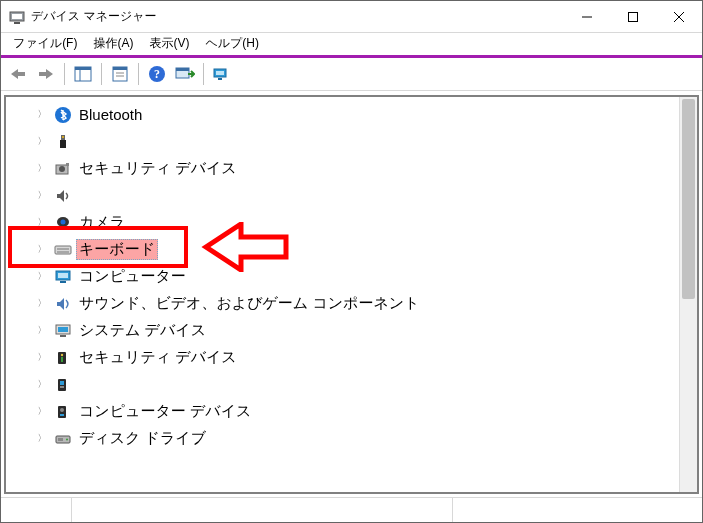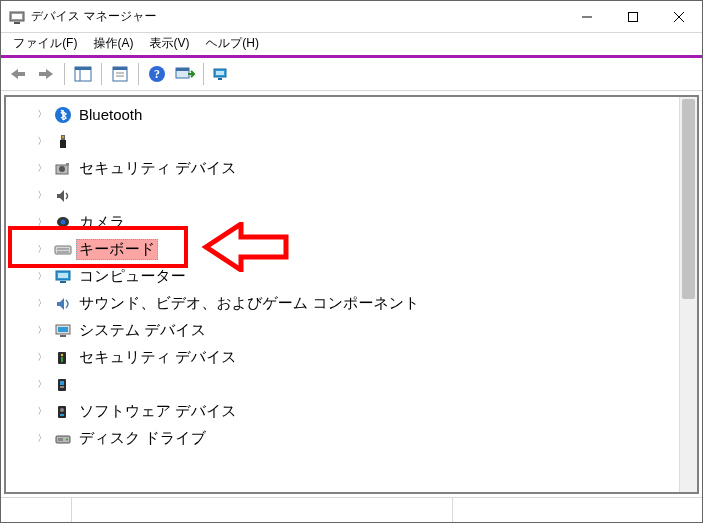--- a/index.html
+++ b/index.html
@@ -256,21 +256,21 @@
           </div>
           <div class="node">
             <span class="expander">〉</span>
             <span class="node-icon ic">
               <svg width="18" height="18" viewBox="0 0 18 18">
                 <rect x="4" y="3" width="8" height="12" rx="1" fill="#2a2a2a"></rect>
                 <circle cx="8" cy="7" r="2" fill="#888"></circle>
                 <rect x="6" y="11" width="4" height="2" fill="#2e9ad6"></rect>
               </svg>
             </span>
-            <span class="node-label">ソフトウェア デバイス</span>
+            <span class="node-label">コンピューター デバイス</span>
           </div>
           <div class="node">
             <span class="expander">〉</span>
             <span class="node-icon ic">
               <svg width="18" height="18" viewBox="0 0 18 18">
                 <rect x="2" y="6" width="14" height="7" rx="1" fill="#b8b8b8" stroke="#555"></rect>
                 <circle cx="13" cy="9.5" r="1" fill="#3a9a3a"></circle>
                 <rect x="4" y="8" width="5" height="3" fill="#888"></rect>
               </svg>
             </span>

